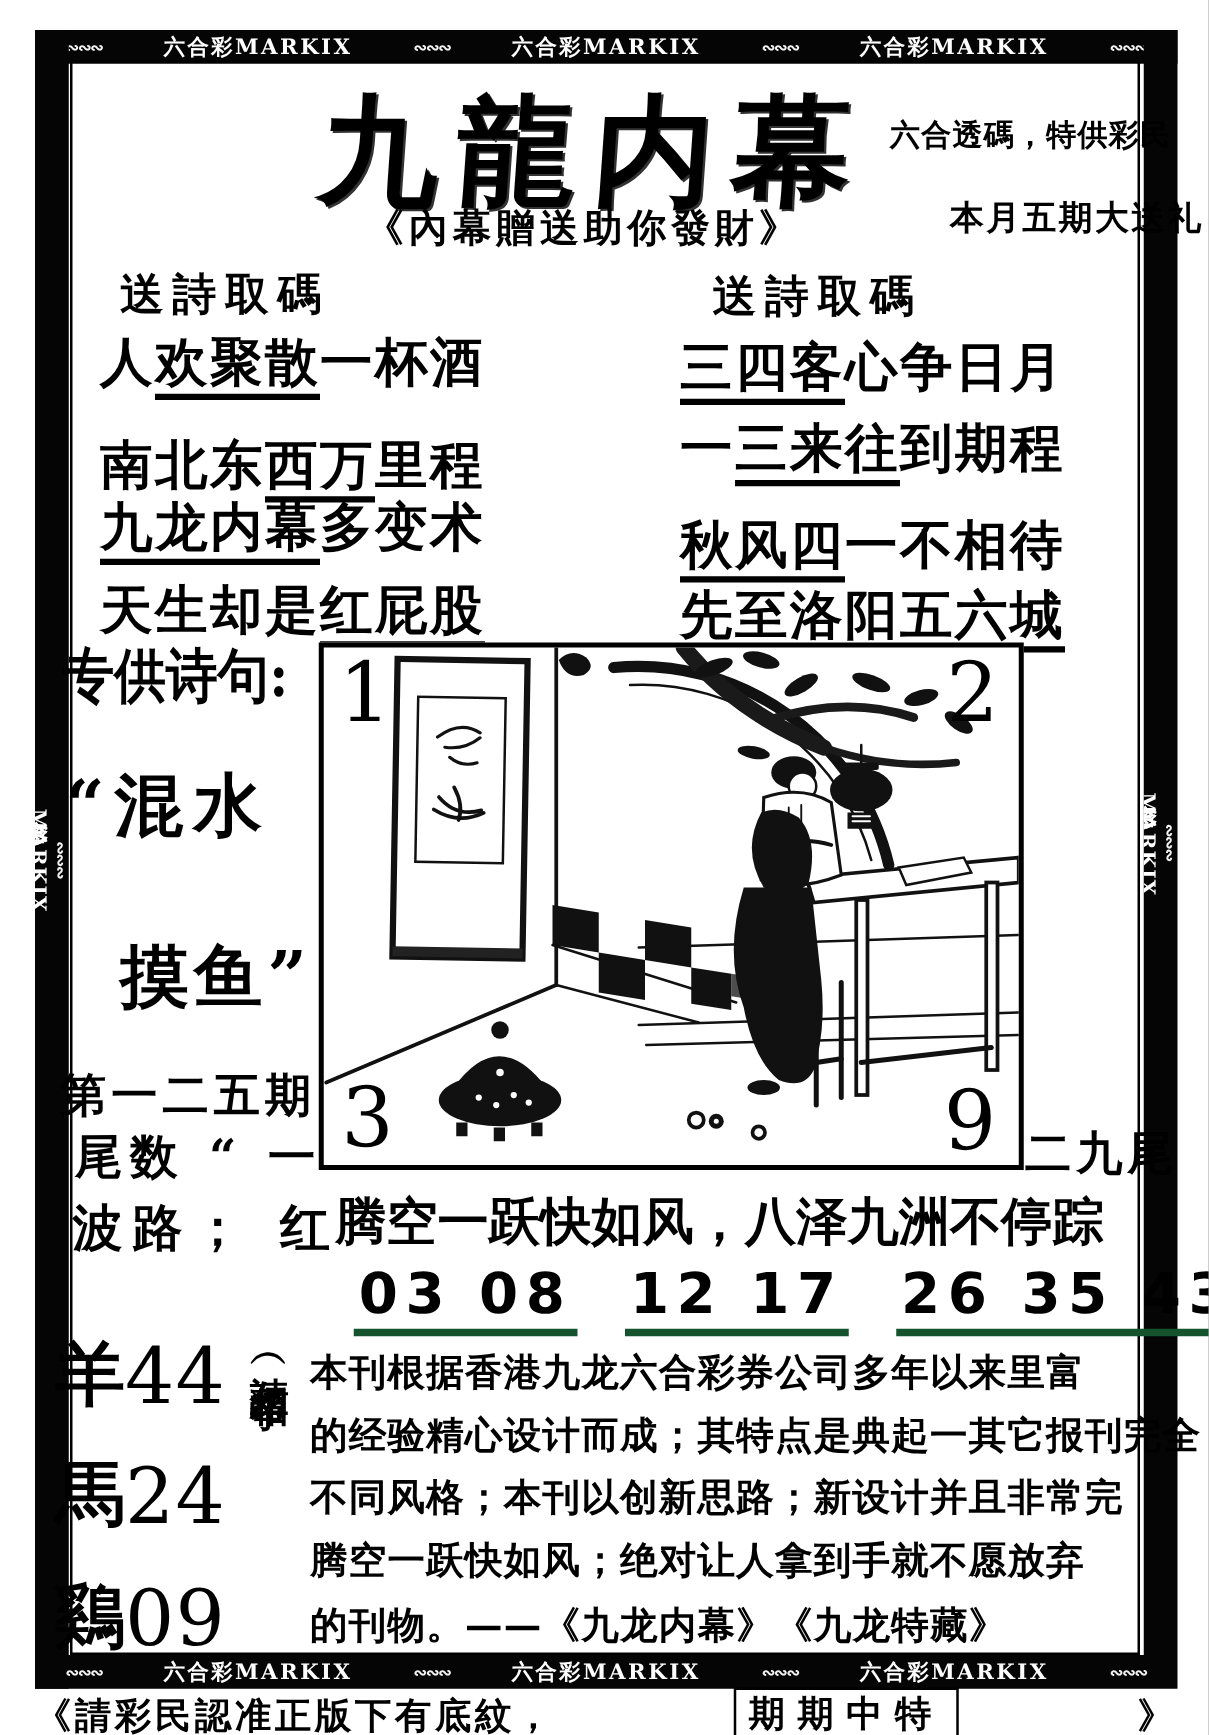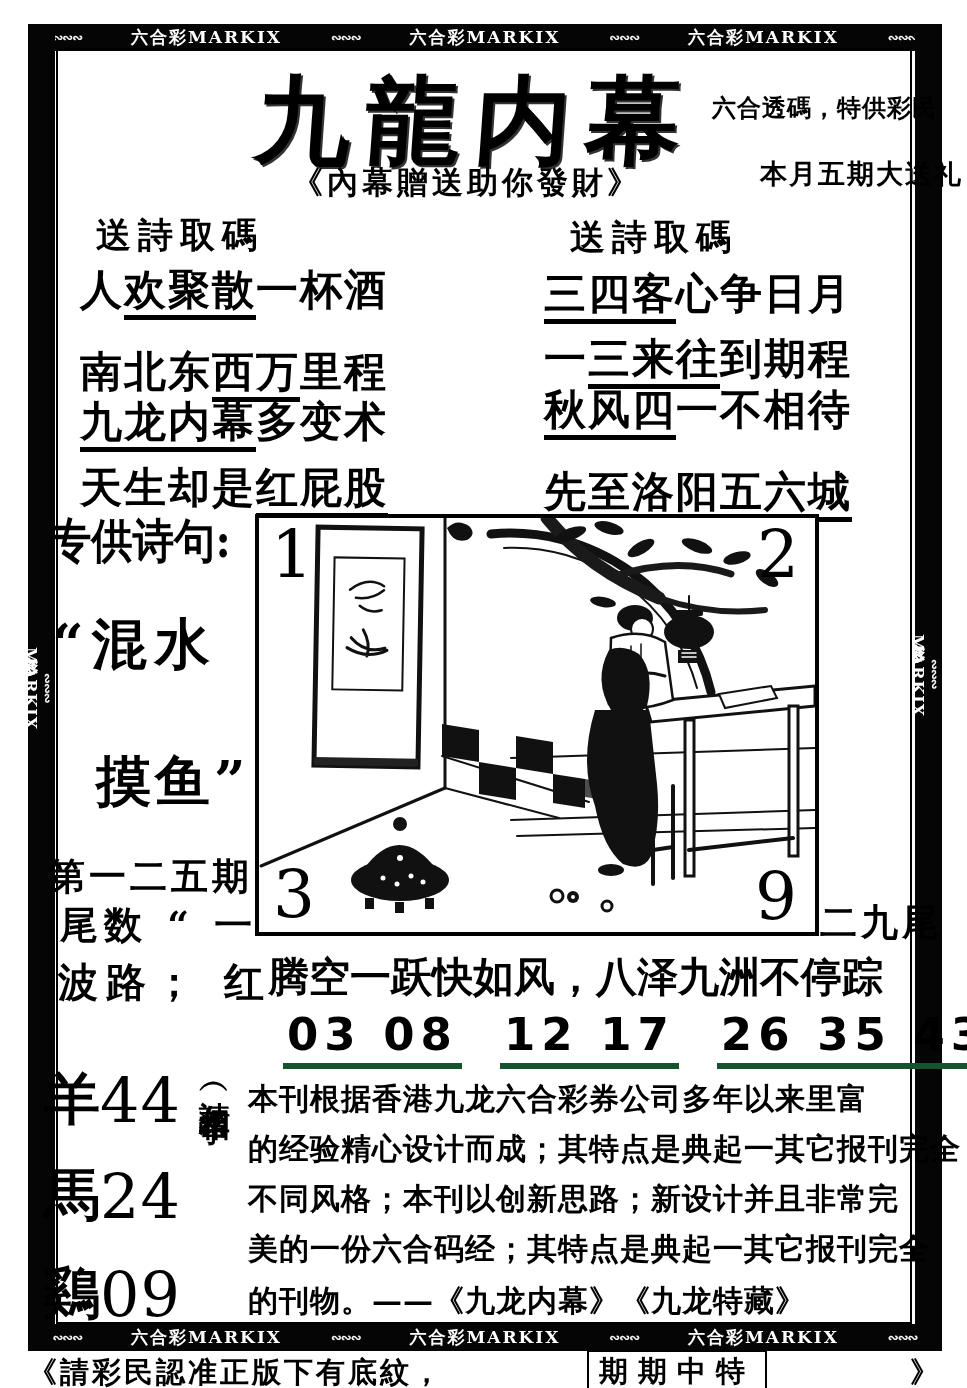--- a/index.html
+++ b/index.html
@@ -123,21 +123,21 @@
     <span>天生却是</span><span class="mk">红屁股</span><span></span>
   </div>
 
   <div class="poem-head ph-right">送詩取碼</div>
   <div class="pline" style="left:544px;top:331px;">
     <span>一</span><span class="mk">三来往</span><span>到期程</span>
   </div>
   <div class="pline" style="left:544px;top:266px;">
     <span></span><span class="mk">三四客</span><span>心争日月</span>
   </div>
-  <div class="pline" style="left:544px;top:382px;">
+  <div class="pline" style="left:544px;top:408px;">
     <span></span><span class="mk">秋风四</span><span>一不相待</span>
   </div>
   <div class="pline" style="left:544px;top:464px;">
     <span>先至洛阳</span><span class="mk">五六城</span><span></span>
   </div>
 
   <div class="spec-head">专供诗句:</div>
   <div class="spec1">“混水</div>
   <div class="spec2">摸鱼”</div>
   <div class="issue1">第一二五期</div>
@@ -265,21 +265,21 @@
   <div class="zrow z2">
     <span class="an">鷄</span>
     <span class="no">09</span>
   </div>
   <div class="notice">（請勿相爭）</div>
 
   <div class="bodytxt">
     <div>本刊根据香港九龙六合彩券公司多年以来里富</div>
     <div>的经验精心设计而成；其特点是典起一其它报刊完全</div>
     <div>不同风格；本刊以创新思路；新设计并且非常完</div>
-    <div>美的一份六合码经；其特点是典起一其它报刊完全</div>
+    <div>腾空一跃快如风；绝对让人拿到手就不愿放弃</div>
     <div class="last">的刊物。——《九龙内幕》《九龙特藏》</div>
   </div>
 
   <div class="footer">
     <span>《請彩民認准正版下有底紋，</span>
     <span class="boxed">期期中特</span>
     <span>》</span>
   </div>
 
 </div>

